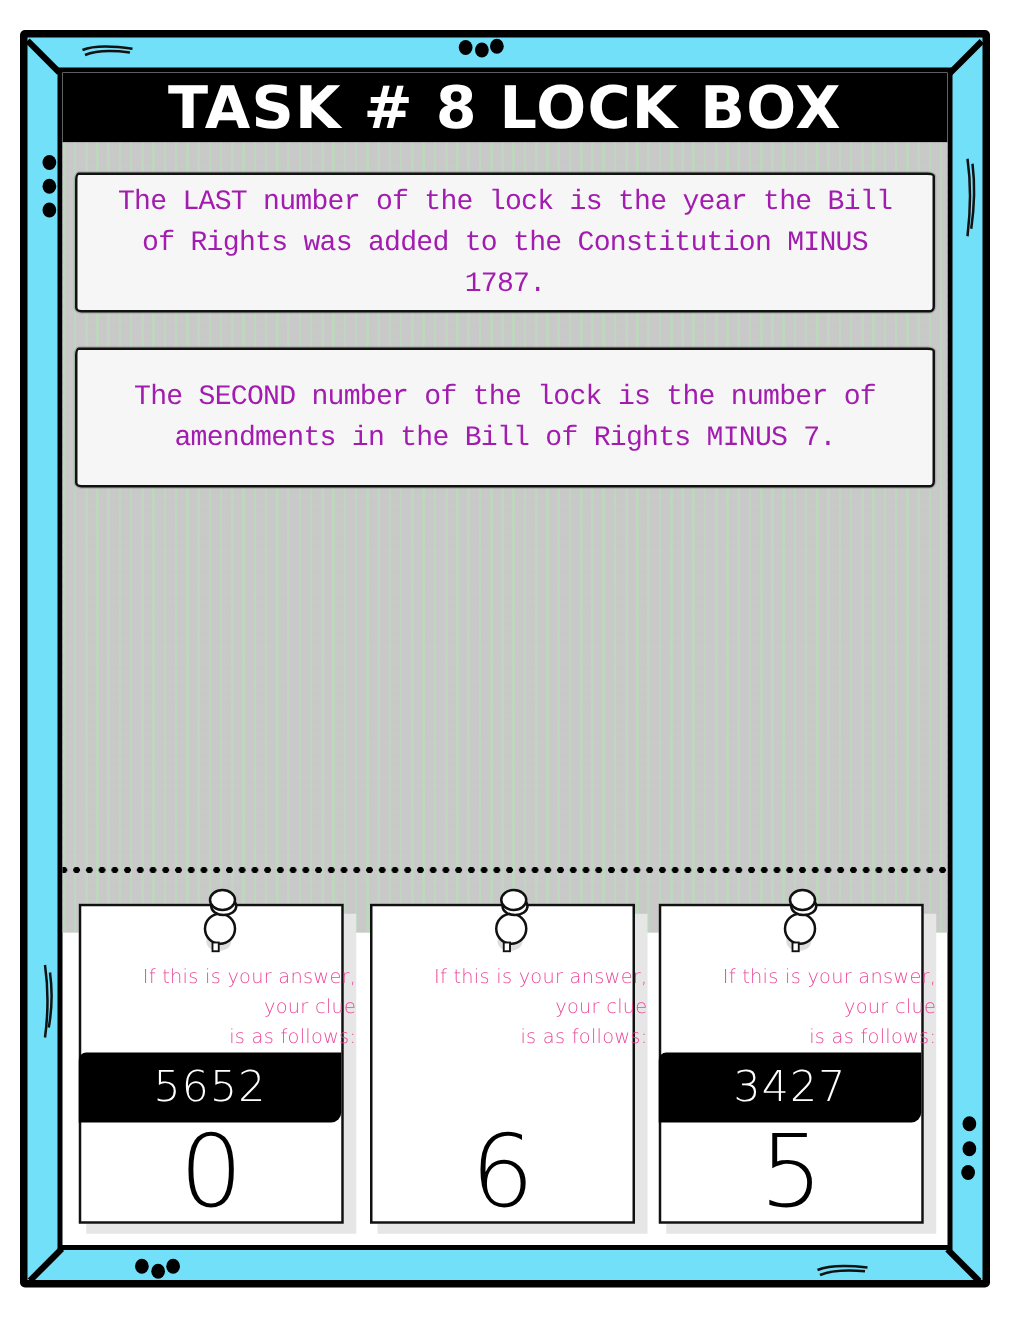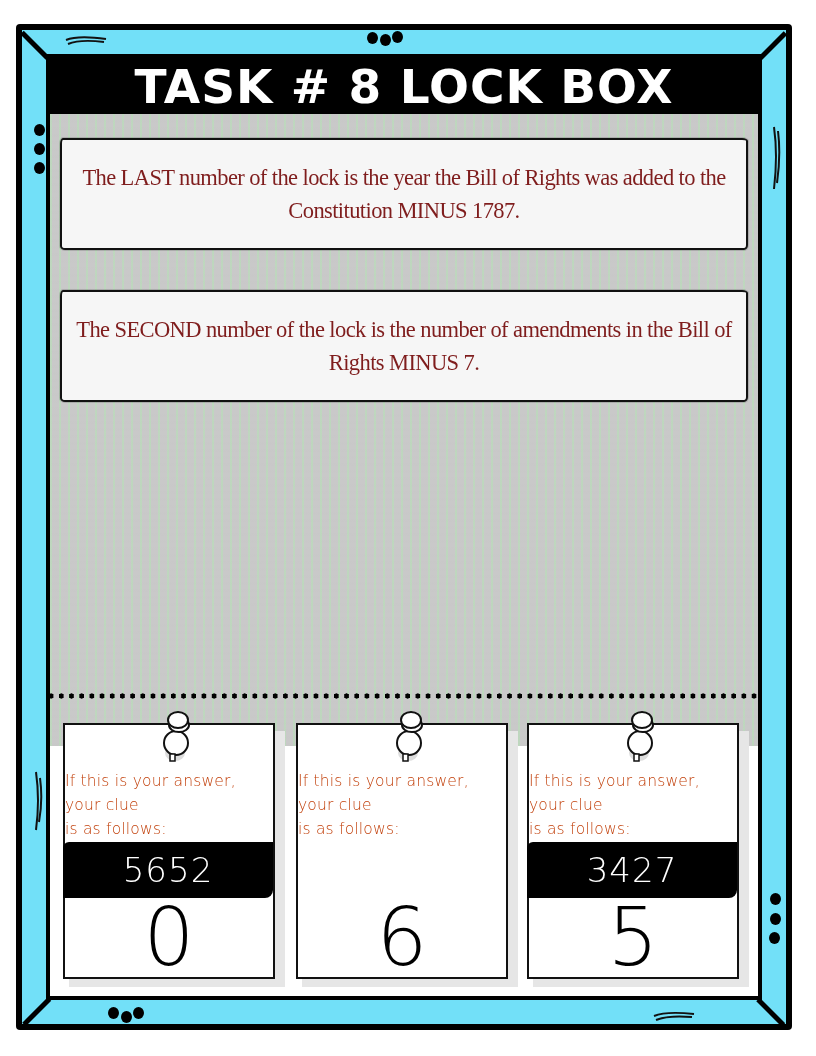--- a/index.html
+++ b/index.html
@@ -48,22 +48,22 @@
 
     .clue-card {
       position: absolute; left: 10px; width: 688px; height: 112px;
       background: #f6f6f6; border: 2px solid #111;
       border-radius: 3px 6px 4px 5px / 6px 3px 5px 4px;
       display: flex; align-items: center; justify-content: center;
       text-align: center; padding: 0 14px;
       box-shadow: 0 0 0 1px rgba(0,0,0,0.15);
     }
     .clue-text {
-      font-family: Liberation Serif, serif; font-size: 22.5px; line-height: 33px;
-      color: #7f1d1d; letter-spacing: -0.6px;
+      font-family: Liberation Mono, monospace; font-size: 22.5px; line-height: 33px;
+      color: #a21caf; letter-spacing: -0.6px;
     }
 
     
     .dots {
       position: absolute; left: -4px; top: 634px; width: 716px; height: 8px;
       background-image: radial-gradient(circle, #000 2.4px, transparent 2.8px);
       background-size: 10.2px 8px; background-repeat: repeat-x;
     }
 
     
@@ -74,23 +74,23 @@
       position: absolute; left: 6px; top: 8px; width: 216px; height: 256px; background: #e6e6e6;
     }
     .answer-body {
       position: absolute; left: 0; top: 0; width: 212px; height: 256px;
       background: #fff; border: 2px solid #111;
     }
     .pin {
       position: absolute; left: 92px; top: -14px; width: 40px; height: 56px;
     }
     .answer-intro {
-      position: absolute; left: 0; top: 44px; width: 208px; text-align: left;
+      position: absolute; left: 12px; top: 44px; width: 208px; text-align: right;
       font-family: "DejaVu Sans", sans-serif; font-weight: 300; font-size: 15.5px; line-height: 24px;
-      color: #c2410c; letter-spacing: 0.2px;
+      color: #ec4899; letter-spacing: 0.2px;
     }
     .answer-intro span { display: block; }
     .code-bar {
       position: absolute; left: -2px; top: 117px; width: 210px; height: 56px; background: #000;
       border-radius: 6px 0 8px 0;
       display: flex; align-items: center; justify-content: center;
     }
     .code-text {
       color: #fff; font-family: "DejaVu Sans", sans-serif; font-weight: 200; font-size: 34px;
       letter-spacing: 1px;
@@ -120,21 +120,21 @@
 
 <div class="inner">
   <div class="title-bar">
     <h1 class="title-text">TASK # 8 LOCK BOX</h1>
   </div>
 
   <div class="matrix">
     <div class="clue-card" style="top:24px;">
       <p class="clue-text">The LAST number of the lock is the year the Bill of Rights was added to the Constitution MINUS 1787.</p>
     </div>
-    <div class="clue-card" style="top:164px;margin-top:12px;">
+    <div class="clue-card" style="top:164px;">
       <p class="clue-text">The SECOND number of the lock is the number of amendments in the Bill of Rights MINUS 7.</p>
     </div>
   </div>
 
   <div class="dots"></div>
 
   <div class="answer-card" style="left:13px;">
     <div class="answer-shadow"></div>
     <div class="answer-body">
       <div class="answer-intro">

